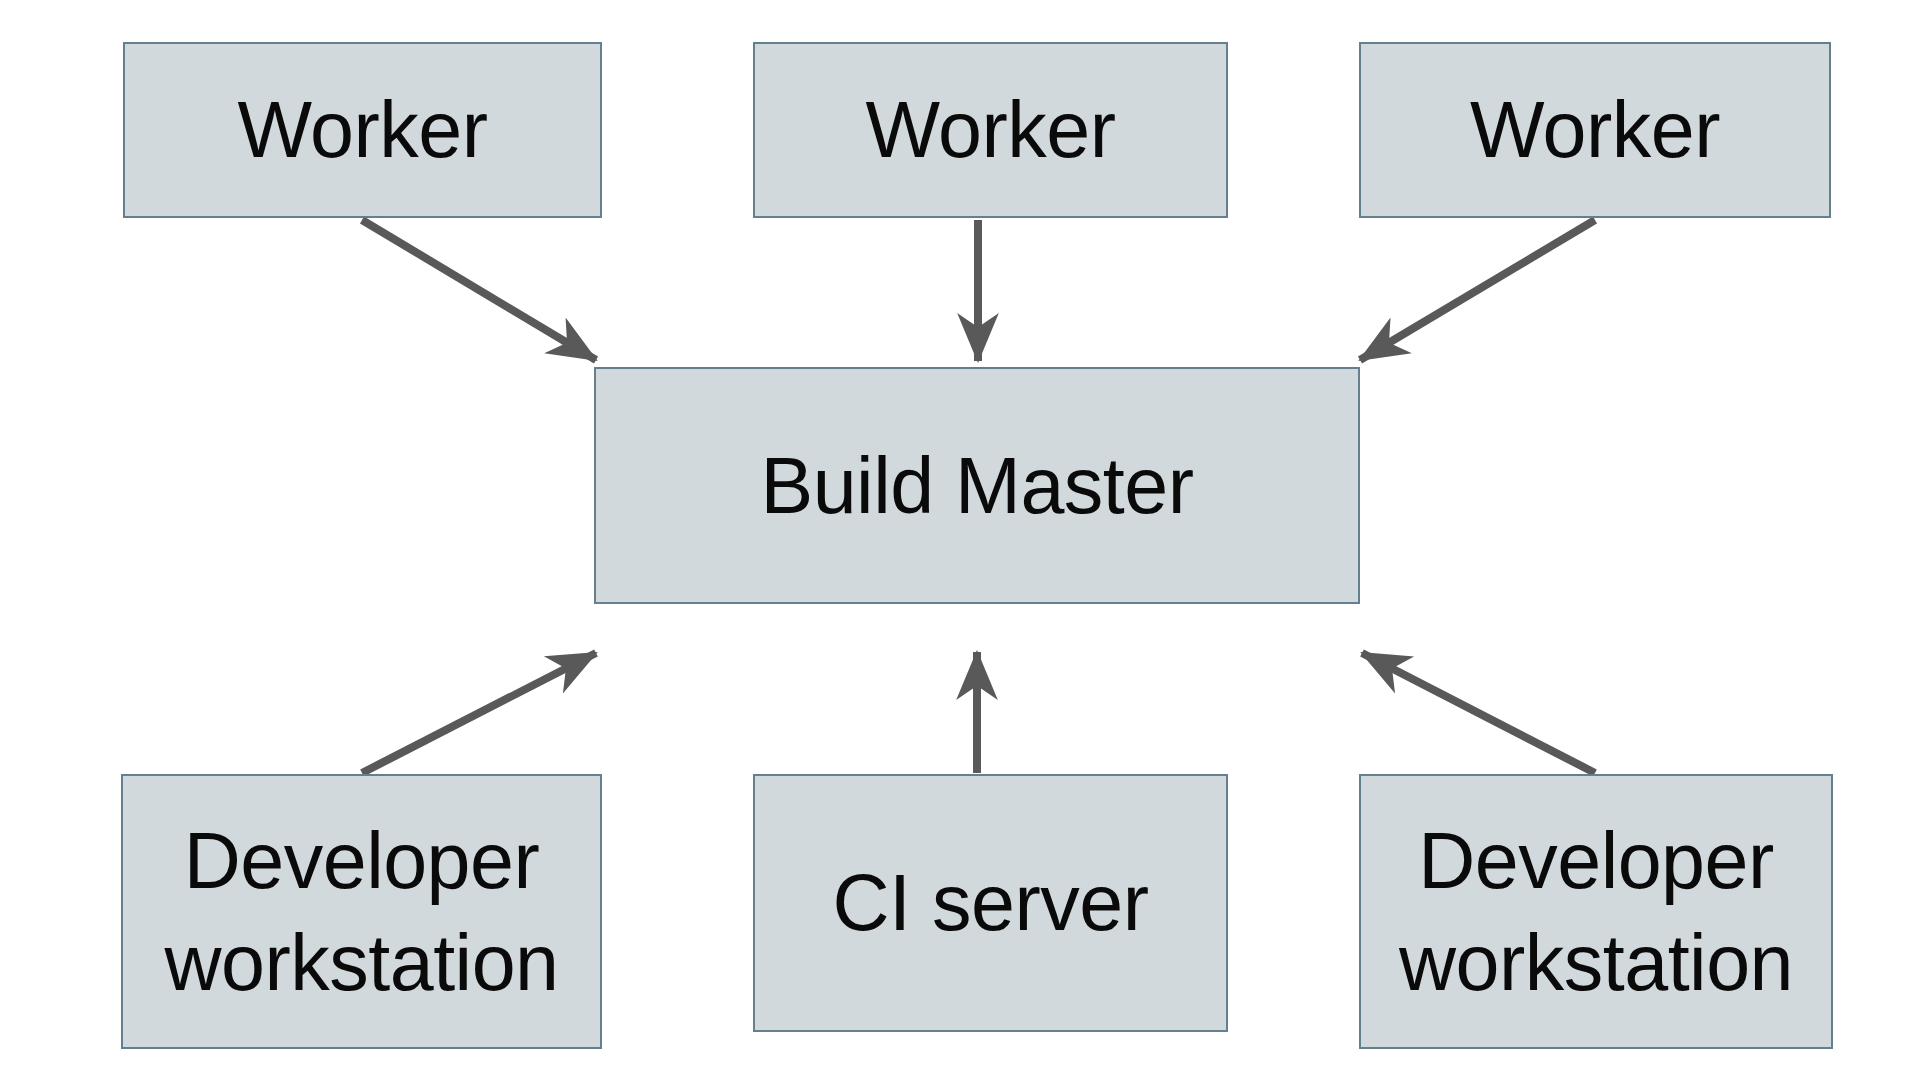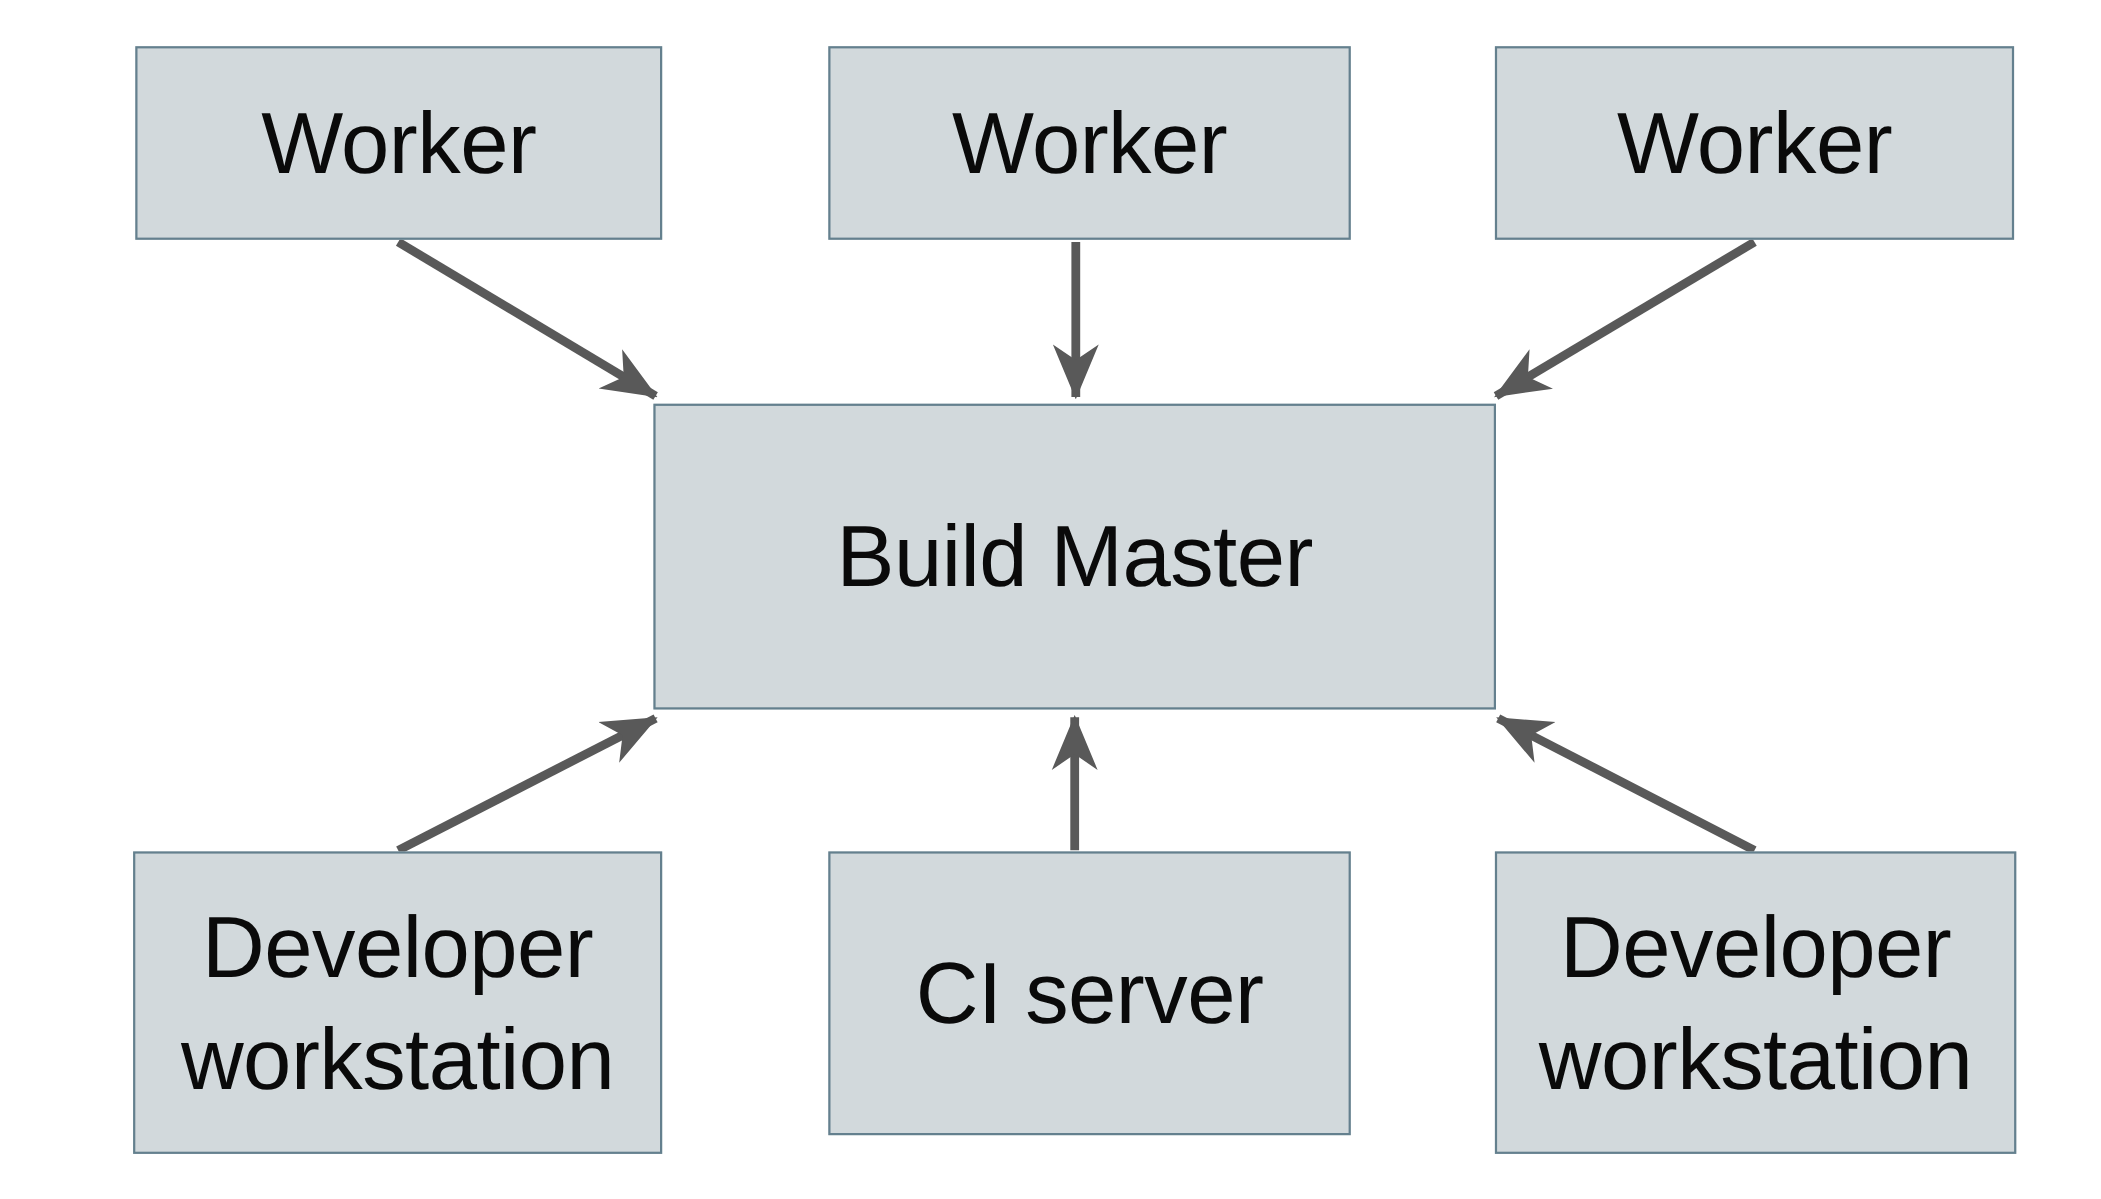--- a/index.html
+++ b/index.html
@@ -65,21 +65,21 @@
   <div id="node-layer">
       <div class="node" style="left: 123px; top: 42px; width: 479px; height: 176px; border-width: 2.5px;">
         <span class="node-label">Worker</span>
       </div>
       <div class="node" style="left: 753px; top: 42px; width: 475px; height: 176px; border-width: 2.5px;">
         <span class="node-label">Worker</span>
       </div>
       <div class="node" style="left: 1359px; top: 42px; width: 472px; height: 176px; border-width: 2.5px;">
         <span class="node-label">Worker</span>
       </div>
-      <div class="node" style="left: 594px; top: 367px; width: 766px; height: 278px; border-width: 2.5px;">
+      <div class="node" style="left: 594px; top: 367px; width: 766px; height: 237px; border-width: 2.5px;">
         <span class="node-label">Build Master</span>
       </div>
       <div class="node" style="left: 121px; top: 774px; width: 481px; height: 275px; border-width: 2.5px;">
         <span class="node-label">Developer workstation</span>
       </div>
       <div class="node" style="left: 753px; top: 774px; width: 475px; height: 258px; border-width: 2.5px;">
         <span class="node-label">CI server</span>
       </div>
       <div class="node" style="left: 1359px; top: 774px; width: 474px; height: 275px; border-width: 2.5px;">
         <span class="node-label">Developer workstation</span>

